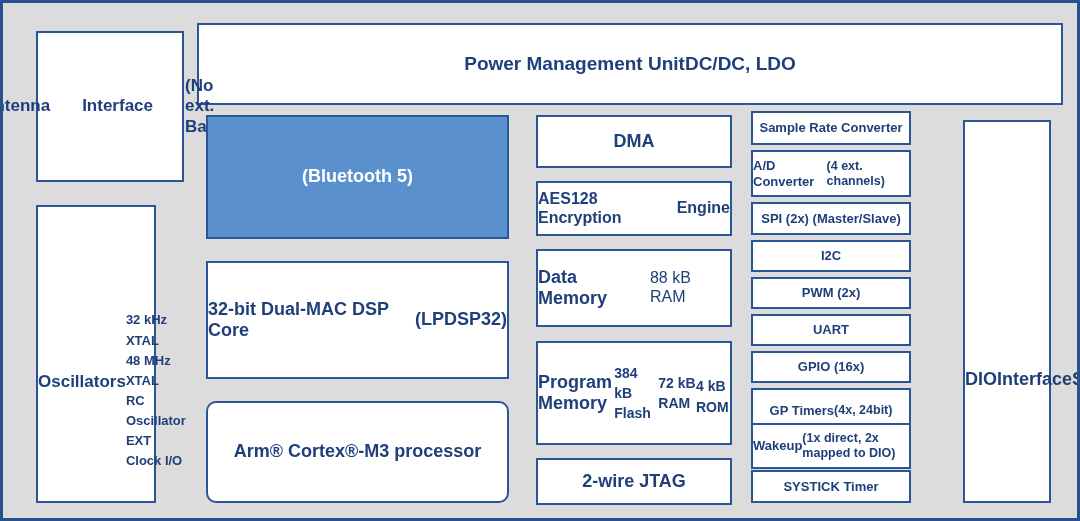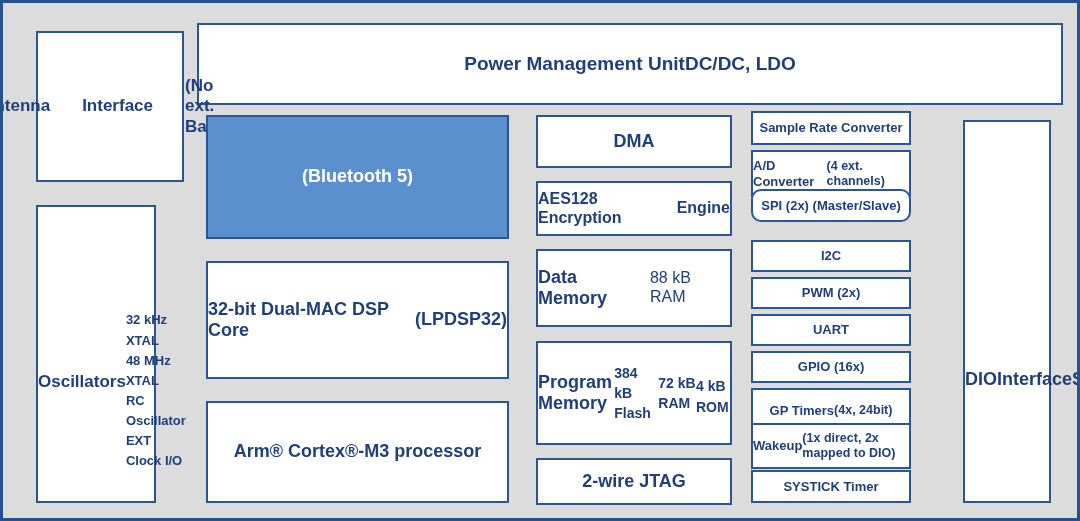--- a/index.html
+++ b/index.html
@@ -69,20 +69,21 @@
     color: #ffffff;
     font-size: 18px;
   }
   #dsp {
     left: 203px; top: 258px; width: 303px; height: 118px;
     font-size: 18px;
   }
   #cortex {
     left: 203px; top: 398px; width: 303px; height: 102px;
     font-size: 18px;
+    border-radius: 10px;
   }
 
   
   #dma {
     left: 533px; top: 112px; width: 196px; height: 53px;
     font-size: 18px;
   }
   #aes {
     left: 533px; top: 178px; width: 196px; height: 55px;
     font-size: 16px;
@@ -194,21 +195,21 @@
     <span class="t1">MUX</span>
   </div>
 
 <div class="blk periph" style="top: 108px; height: 34px;">
       <span class="t1">Sample Rate Converter</span>
     </div>
     <div class="blk periph" style="top: 147px; height: 47px;">
       <span class="t1">A/D Converter</span>
       <span class="sub">(4 ext. channels)</span>
     </div>
-    <div class="blk periph" style="top: 186px; height: 33px; border-radius: 10px;">
+    <div class="blk periph" style="top: 199px; height: 33px;">
       <span class="t1">SPI (2x) (Master/Slave)</span>
     </div>
     <div class="blk periph" style="top: 237px; height: 32px;">
       <span class="t1">I2C</span>
     </div>
     <div class="blk periph" style="top: 274px; height: 32px;">
       <span class="t1">PWM (2x)</span>
     </div>
     <div class="blk periph" style="top: 311px; height: 32px;">
       <span class="t1">UART</span>

